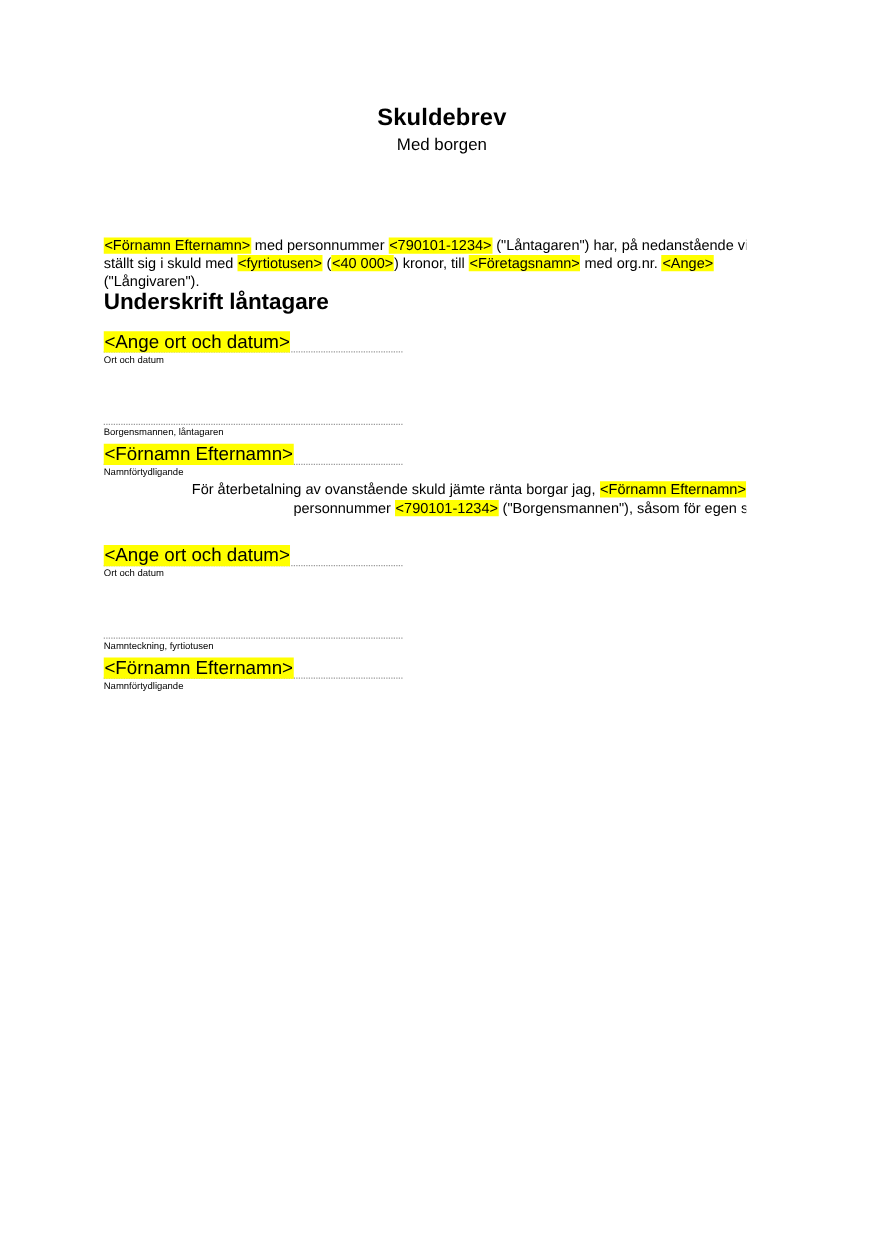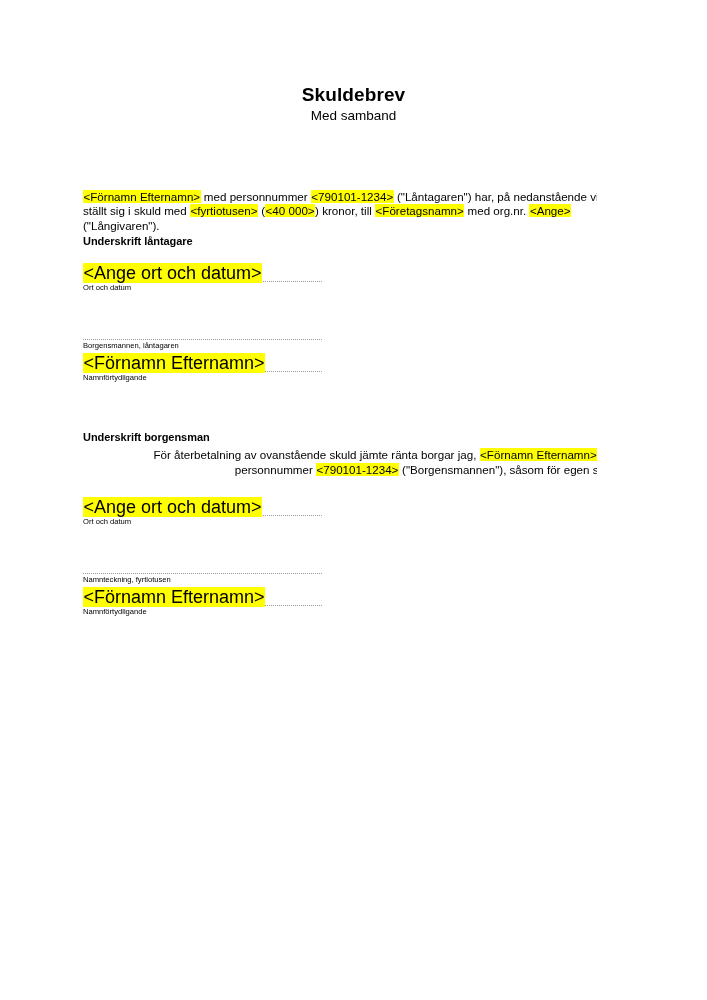--- a/index.html
+++ b/index.html
@@ -68,35 +68,35 @@
   .hl {
     background-color: #ffff00;
     color: #000000;
     padding: 0 0.5px;
     box-decoration-break: clone;
     -webkit-box-decoration-break: clone;
   }
 
   
   h2.section-heading {
-    font-size: 11px;
+    font-size: 18px;
     font-weight: bold;
     line-height: 17px;
     margin: 0;
     letter-spacing: -0.05px;
   }
 
   .section-1-heading { margin-top: 47px; }
   .section-2-heading { margin-top: 0; }
 
   
   .sig-block { position: relative; }
 
   .sig-value {
-    font-size: 18px;
+    font-size: 15px;
     line-height: 15px;
     margin: 0;
     white-space: nowrap;
   }
 
   .dotted-rule {
     width: 239px;
     border-top: 1px dotted #9a9a9a;
     height: 0;
     font-size: 0;
@@ -124,21 +124,21 @@
     line-height: 14px;
   }
 </style>
 </head>
 <body>
 
 <div class="page">
 
   <div class="title-block">
     <div class="doc-title">Skuldebrev</div>
-    <div class="doc-subtitle">Med samband</div>
+    <div class="doc-subtitle">Med borgen</div>
   </div>
 
   <div class="content">
 
     <p class="para"><span class="hl">&lt;Förnamn Efternamn&gt;</span> med personnummer <span class="hl">&lt;790101-1234&gt;</span> ("Låntagaren") har, på nedanstående villkor, ställt sig i skuld med <span class="hl">&lt;fyrtiotusen&gt;</span> (<span class="hl">&lt;40 000&gt;</span>) kronor, till <span class="hl">&lt;Företagsnamn&gt;</span> med org.nr. <span class="hl">&lt;Ange&gt;</span> ("Långivaren").</p>
 
     <h2 class="section-heading section-1-heading">Underskrift låntagare</h2>
 
     <div class="sig-block" style="margin-top:16px;">
       <div class="sig-value"><span class="hl">&lt;Ange ort och datum&gt;</span></div>
@@ -152,21 +152,20 @@
       <div class="dotted-rule"></div>
       <p class="sig-caption">Borgensmannen, låntagaren</p>
     </div>
 
     <div class="sig-block" style="margin-top:5px;">
       <div class="sig-value"><span class="hl">&lt;Förnamn Efternamn&gt;</span></div>
       <div class="dotted-rule"></div>
       <p class="sig-caption">Namnförtydligande</p>
     </div>
 
-    <h2 class="section-heading section-2-heading" style="margin-top:46px;">Underskrift borgensman</h2>
 
     <p class="para" style="margin-top:2px;text-align:right;">För återbetalning av ovanstående skuld jämte ränta borgar jag, <span class="hl">&lt;Förnamn Efternamn&gt;</span> med personnummer <span class="hl">&lt;790101-1234&gt;</span> ("Borgensmannen"), såsom för egen skuld.</p>
 
     <div class="sig-block" style="margin-top:23px;">
       <div class="sig-value"><span class="hl">&lt;Ange ort och datum&gt;</span></div>
       <div class="dotted-rule"></div>
       <p class="sig-caption">Ort och datum</p>
     </div>
 
     <div class="gap-ort-to-sign"></div>

